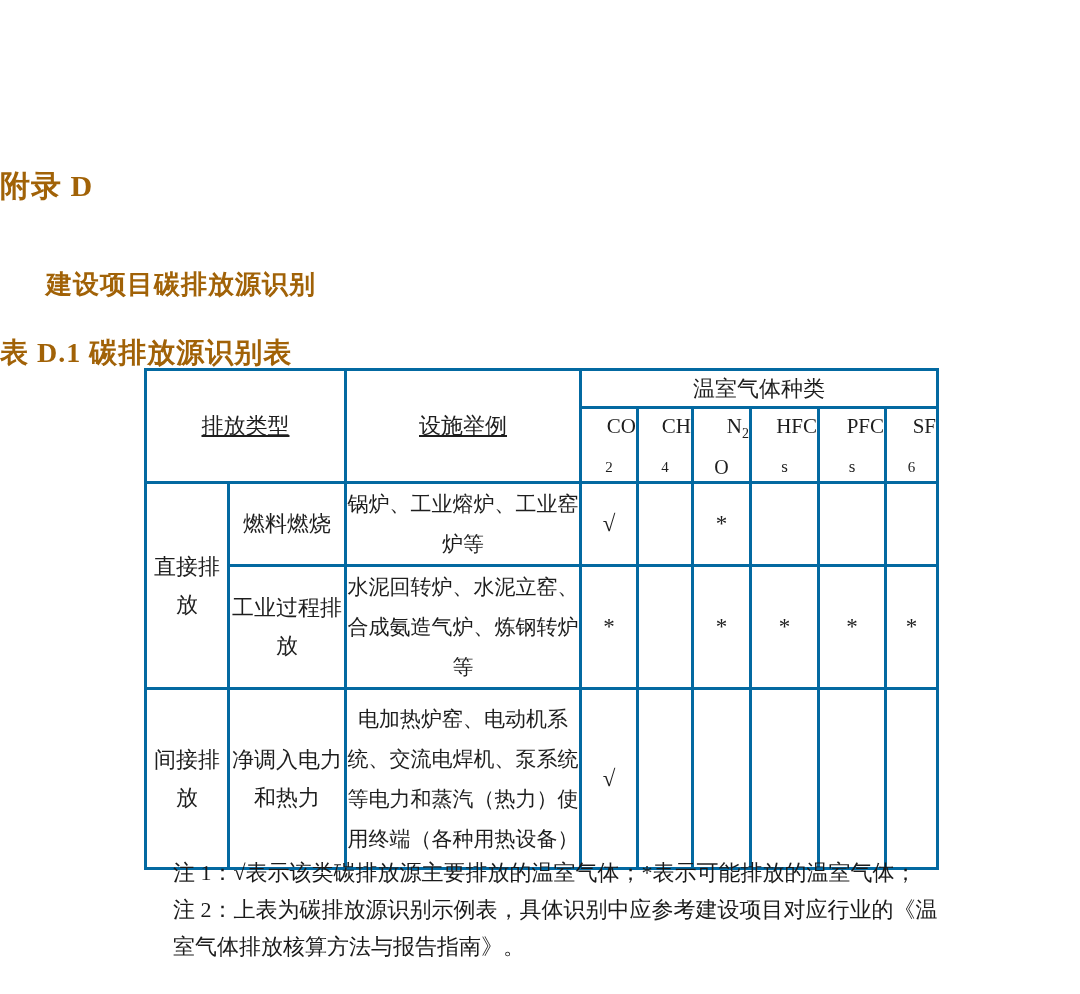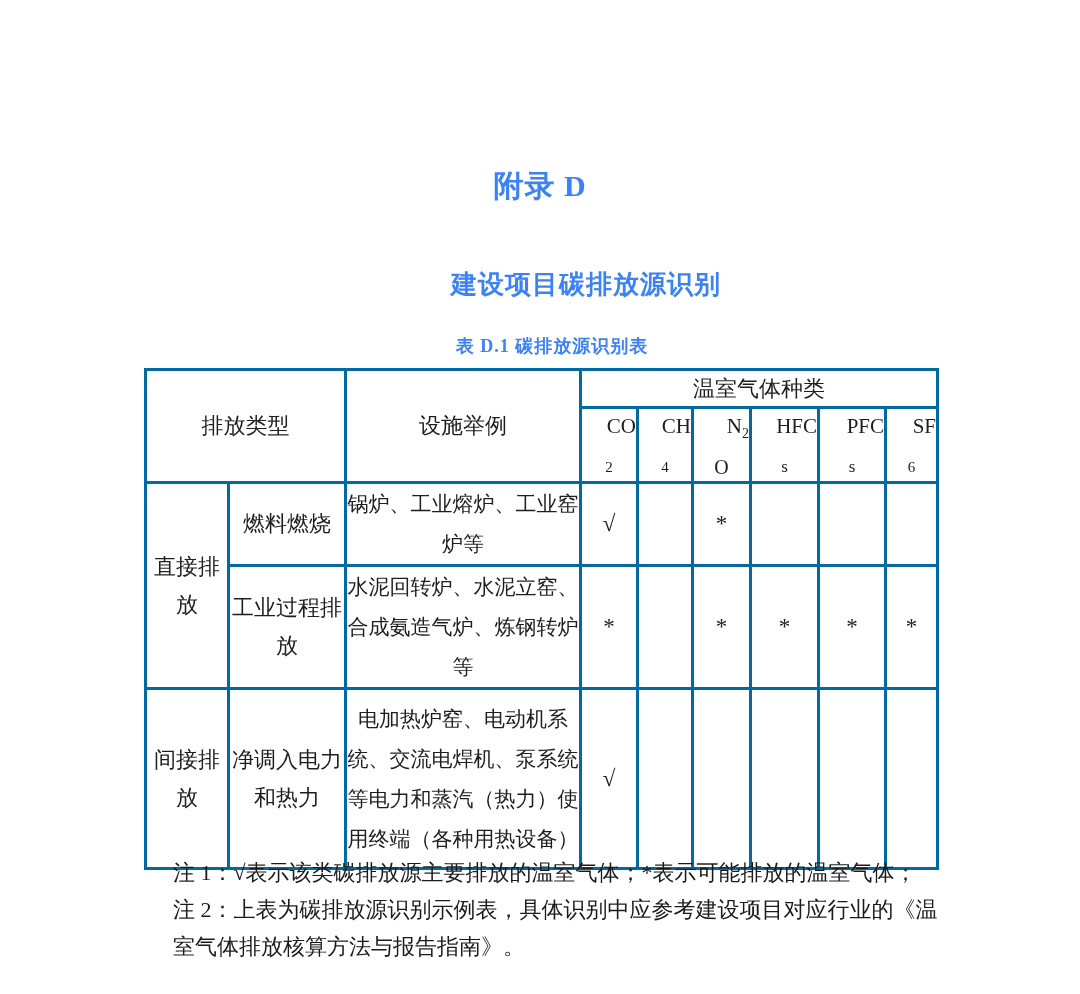--- a/index.html
+++ b/index.html
@@ -7,45 +7,45 @@
   body {
     background:#ffffff;
     color:#1e1e1e;
     font-family:"Liberation Serif", serif;
     position:relative;
     overflow:hidden;
   }
   .page { position:absolute; inset:0; background:#ffffff; }
 
   
-  .heading { position:absolute; left:0; width:1080px; text-align:center; font-weight:bold; color:#3b82f6; letter-spacing:1px; }
+  .heading { position:absolute; left:0; width:1080px; text-align:left; font-weight:bold; color:#a16207; letter-spacing:1px; }
   .h-appendix   { top:166px; font-size:30px; }
   .h-subtitle   { top:222px; font-size:29px; }
   .h-doc-title  { top:267px; font-size:26px;margin-left:46px; }
-  .h-caption    { top:334px; font-size:18px;padding-left:24px; }
+  .h-caption    { top:334px; font-size:28px; }
 
   
   table.d1 {
     position:absolute; left:144px; top:368px;
     width:792px; border-collapse:collapse; table-layout:fixed;
     border:2px solid #3d3d3d;
   }
   table.d1 th, table.d1 td {
     border:3px solid #0369a1;
     text-align:center; vertical-align:middle;
     font-weight:normal; color:#1e1e1e;
     padding:0;
   }
   tr.hrow1 { height:38px; }
   tr.hrow2 { height:75px; }
   tr.brow1 { height:80px; }
   tr.brow2 { height:107px;margin-top:8px; }
   tr.brow3 { height:180px; }
 
-  .th-main { font-size:22px; }
+  .th-main { font-size:22px;text-decoration:underline; }
   .ghg-head { font-size:22px; }
 
   .gas-th { font-size:21px; vertical-align:middle; }
   .g-l1 { display:block; line-height:24px;text-align:right; }
   .g-l1 sub { font-size:14px; }
   .g-l2 { display:block; margin-top:12px; line-height:18px; }
   .g-l2.sm { font-size:15px; }
   .g-l2.md { font-size:17px; }
   .g-l2.lg { font-size:20px; }
 

